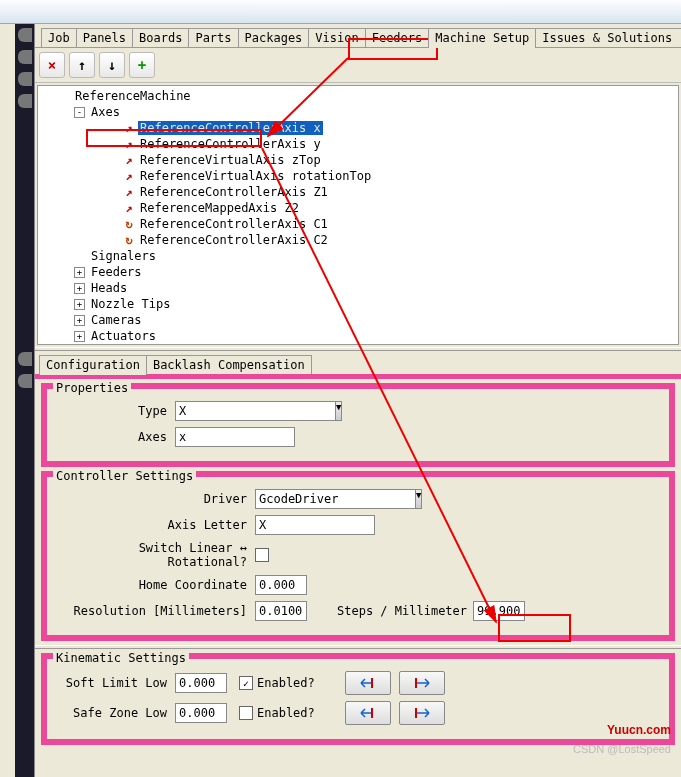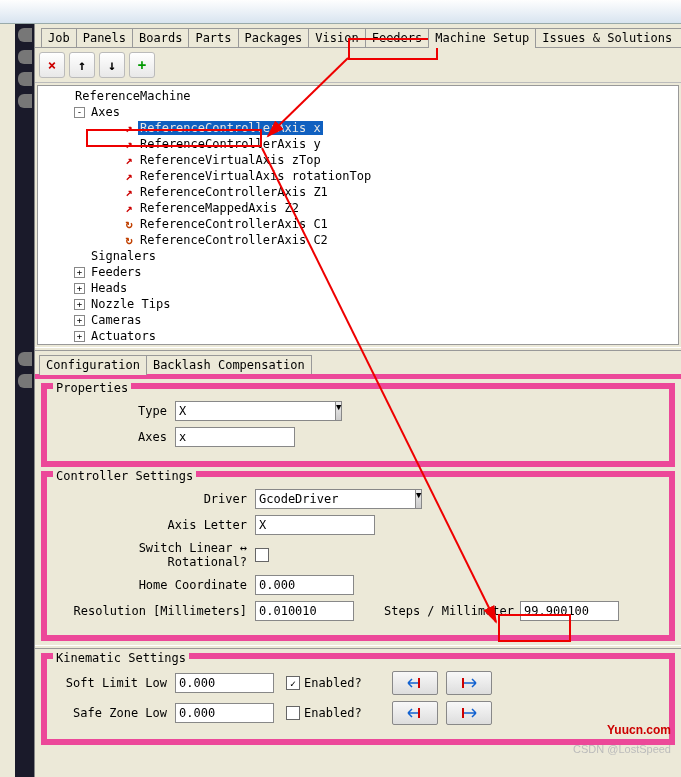--- a/index.html
+++ b/index.html
@@ -30,21 +30,21 @@
 .bottomtabs { display:flex; padding:4px 0 0 4px; border-bottom:5px solid #ec4899; background:#ece9d8;}
 .fieldset { border:6px solid #ec4899; margin:4px 6px; padding:6px 8px 8px 8px; position:relative;}
 .legend { position:absolute; top:-8px; left:6px; background:#ece9d8; padding:0 3px;}
 .formrow { display:flex; align-items:center; margin:6px 0;}
 .formlabel { flex:0 0 200px; text-align:right; padding-right:8px;}
 .formlabel.short { flex:0 0 120px;}
 .combo { display:flex; width:88px; height:20px;}
 .combo input { flex:1; border:1px solid #888; background:#fff; padding:1px 3px; font-family:inherit; font-size:12px;}
 .combo .cbtn { width:16px; border:1px solid #888; border-left:none; background:linear-gradient(#eee,#ccc); text-align:center; font-size:9px;}
 .txt { border:1px solid #888; background:#fff; padding:1px 3px; font-family:inherit; font-size:12px; height:20px; width:120px;}
-.txt.small { width:99px;}
+.txt.small { width:52px;}
 .checkbox { width:14px; height:14px; border:1px solid #666; background:#fff; display:inline-flex; align-items:center; justify-content:center; font-size:10px;}
 .btn { width:46px; height:24px; border:1px solid #888; background:linear-gradient(#f8f8f8,#ddd); border-radius:2px; display:inline-flex; align-items:center; justify-content:center; margin-right:8px;}
 .svgarrow { stroke:#1060d0; fill:none; stroke-width:1.5;}
 .watermark { position:absolute; right:10px; bottom:40px; color:#c00; font-family:Arial; font-size:12px; font-weight:bold;}
 .watermark2 { position:absolute; right:10px; bottom:22px; color:#bbb; font-family:Arial; font-size:11px;}
 .highlight-box { position:absolute; border:2px solid #e00; pointer-events:none;}
 .arrow-overlay { position:absolute; top:0; left:0; width:100%; height:100%; pointer-events:none;}
 .divider { height:4px; background:#ece9d8; border-top:1px solid #fff; border-bottom:1px solid #999;}
 .scrollpanel { overflow:auto; flex:1; position:relative;}
 </style>

